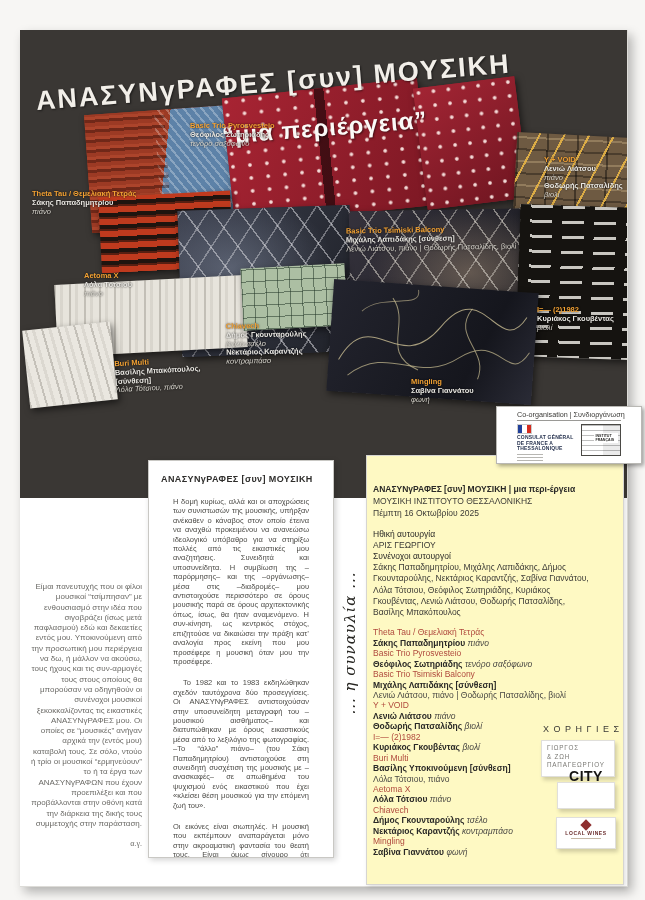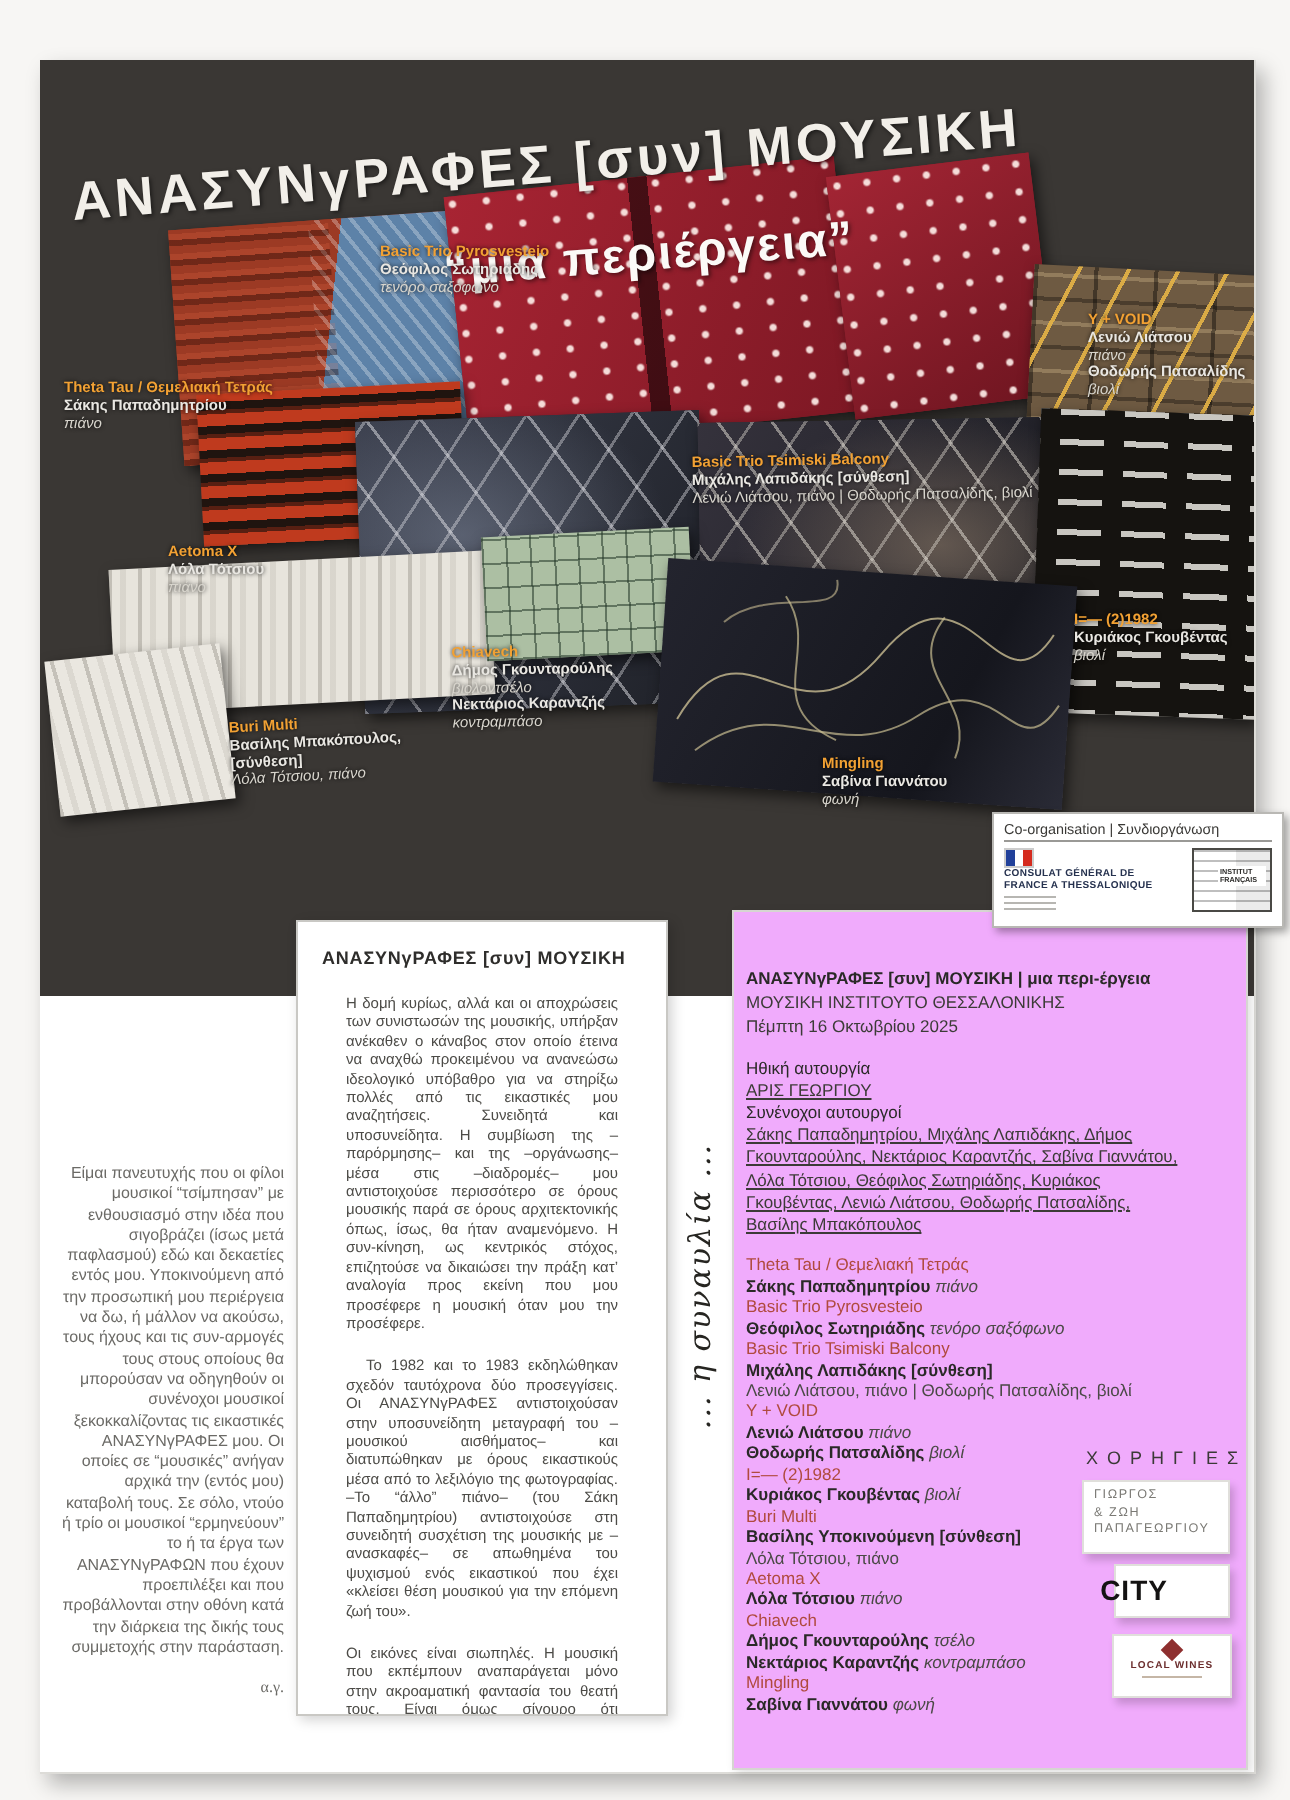--- a/index.html
+++ b/index.html
@@ -89,21 +89,21 @@
     transform:rotate(-4.5deg);transform-origin:left center;white-space:nowrap;
     text-shadow:1px 1px 2px rgba(0,0,0,.5);}
   .clabel{position:absolute;z-index:7;font-size:7.5px;line-height:8.8px;color:#e9e7e2;
     text-shadow:0 0 2px rgba(0,0,0,.85);white-space:nowrap;}
   .clabel .grp{color:#f2a133;font-weight:700;}
   .clabel .nm{font-weight:600;}
   .clabel .ins{font-style:italic;color:#d8d5cd;}
   .clabel .sub{color:#d8d5cd;}
   
   .coorg{position:absolute;left:476px;top:376px;width:146px;height:58px;z-index:9;
-    background:#fff;border:1px solid #b9b8b4;box-sizing:border-box;padding:3px 5px;
+    background:#fff;border:1px solid #b9b8b4;box-sizing:border-box;padding:3px 20px;
     box-shadow:2px 2px 4px rgba(0,0,0,.35);}
   .coorg-header{font-size:7.2px;color:#3a3936;border-bottom:1px solid #9a9996;padding-bottom:1px;white-space:nowrap;}
   .coorg-row{display:flex;margin-top:3px;}
   .coorg-left{width:62%;}
   .flag{width:13px;height:8px;margin-bottom:1px;border:0.5px solid #ccc;
     background:linear-gradient(90deg,#21409a 0 33%,#fff 33% 66%,#d52b1e 66%);}
   .consulate{font-size:5px;font-weight:700;color:#26324f;line-height:5.6px;letter-spacing:.2px;}
   .motto-lines{margin-top:2px;width:26px;height:7px;
     background:repeating-linear-gradient(180deg,#b7b6b2 0 1px,rgba(0,0,0,0) 1px 3px);}
   .inst{width:38%;position:relative;}
@@ -121,40 +121,40 @@
     box-sizing:border-box;padding:13px 12px;overflow:hidden;z-index:6;}
   .mid-title{font-size:9px;font-weight:700;color:#2e2d2b;letter-spacing:.4px;margin-bottom:13px;}
   .mid-para{font-size:7.5px;line-height:9.4px;color:#4c4b47;text-align:justify;margin:12px;}
   .mid-para.indent{text-indent:10px;}
   .mid-para.gap{margin-top:9px;}
   .vertical-text{position:absolute;left:255px;top:604px;width:150px;text-align:center;
     transform:rotate(-90deg);
     font-family:"DejaVu Serif",serif;font-style:italic;
     font-size:15px;color:#262521;letter-spacing:1px;white-space:nowrap;}
   .right-panel{position:absolute;left:346px;top:425px;width:256px;height:428px;
-    background:#f0abfc;border:1px solid #d6d5d1;box-shadow:2px 2px 5px rgba(0,0,0,.12);z-index:5;}
+    background:#fef9c3;border:1px solid #d6d5d1;box-shadow:2px 2px 5px rgba(0,0,0,.12);z-index:5;}
   .right-col{position:absolute;left:6px;top:27px;width:218px;font-size:8.5px;color:#3c3b37;}
   .ev-line{line-height:12.2px;}
   .ev-bold{font-weight:700;color:#2a2927;}
   .credits{margin-top:9px;}
   .cr-label{font-weight:400;line-height:11.2px;color:#2a2927;}
-  .cr-line{line-height:11.2px;text-decoration:underline;}
+  .cr-line{line-height:11.2px;}
   .program{margin-top:9px;}
   .prow{line-height:10.45px;white-space:nowrap;}
   .prow .pname{font-weight:700;color:#2a2927;}
   .prow .pinstr{font-style:italic;color:#4a4945;}
   .prow.group{color:#b04a3e;}
   .prow.plain{color:#4a4945;}
   
   .sp-header{position:absolute;left:176px;top:268px;font-size:9px;letter-spacing:4.5px;color:#3a3936;white-space:nowrap;}
   .sp-box{position:absolute;background:#fff;border:1px solid #e0dfdb;
     box-shadow:2px 3px 4px rgba(0,0,0,.18);box-sizing:border-box;}
   .sp1{left:174px;top:284px;width:74px;height:37px;padding:3px 5px;}
   .sp1 .l{font-size:6.3px;letter-spacing:.8px;color:#7a7974;line-height:8.6px;font-weight:400;white-space:nowrap;}
-  .sp2{left:190px;top:326px;width:58px;height:27px;display:flex;align-items:center;justify-content:center;gap:38px;}
+  .sp2{left:190px;top:326px;width:58px;height:27px;display:flex;flex-direction:column;align-items:center;justify-content:center;gap:38px;}
   .sp2 .city{font-size:14px;font-weight:800;letter-spacing:.5px;color:#141312;line-height:13px;}
   .sp2 .cline{width:26px;height:1px;background:#8a8985;margin-top:1px;}
   .sp3{left:189px;top:361px;width:60px;height:32px;text-align:center;padding-top:3px;}
   .sp3 .emb{width:8px;height:8px;margin:0 auto 1px auto;background:#8e2f2f;transform:rotate(45deg);}
   .sp3 .t{font-size:5px;letter-spacing:.6px;color:#6b2d2d;font-weight:700;}
   .sp3 .tline{width:30px;height:1px;background:#c5b6a6;margin:2px auto 0 auto;}
 </style>
 </head>
 <body>
 

